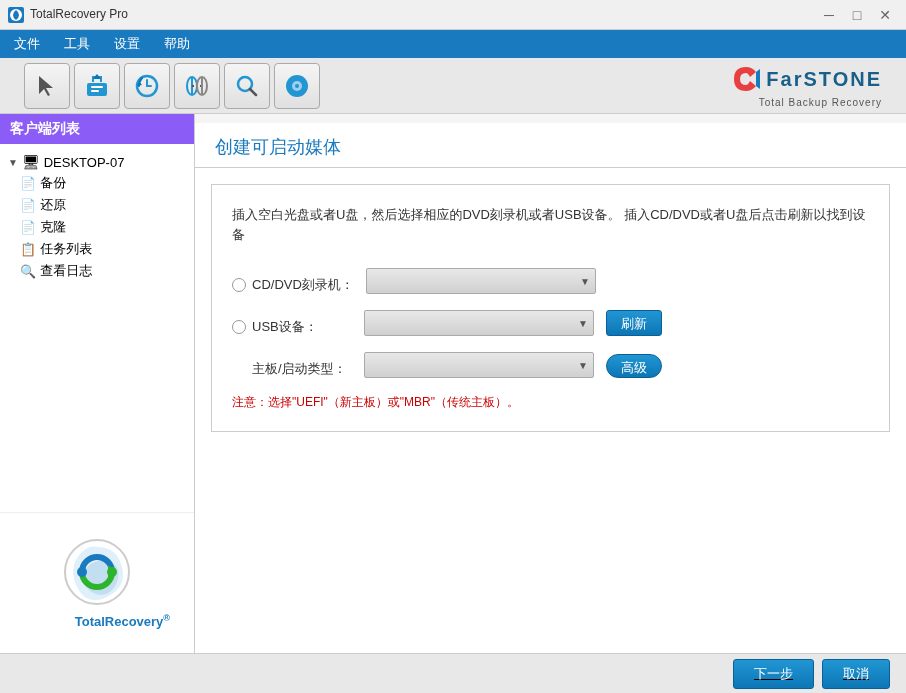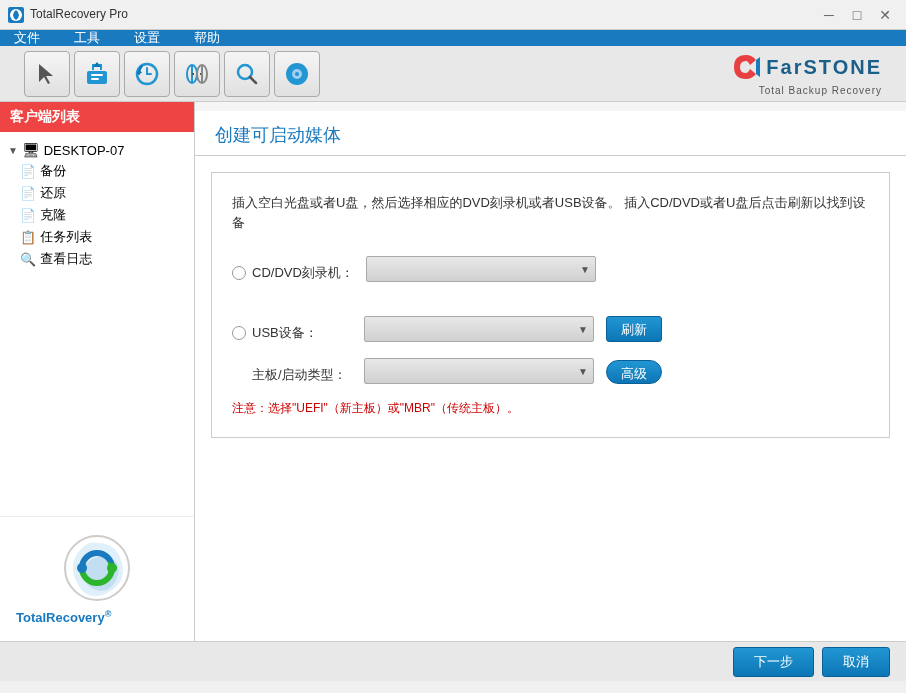--- a/index.html
+++ b/index.html
@@ -20,25 +20,25 @@
     .title-bar-title { font-size: 12px; color: #333; }
     .title-bar-controls { display: flex; gap: 2px; }
     .title-btn {
       width: 26px; height: 20px; border: none; background: transparent;
       cursor: pointer; font-size: 14px; color: #666; display: flex; align-items: center; justify-content: center;
     }
 
     
     .menu-bar {
       background: #1a7abf;
-      height: 16px;
+      height: 28px;
       display: flex;
       align-items: center;
       padding: 0 4px;
-      gap: 14px;
+      gap: 4px;
     }
     .menu-item {
       color: white;
       padding: 4px 10px;
       cursor: pointer;
       font-size: 13px;
       border-radius: 2px;
     }
 
     
@@ -77,21 +77,21 @@
 
     
     .sidebar {
       width: 195px;
       background: white;
       border-right: 1px solid #ccc;
       display: flex;
       flex-direction: column;
     }
     .sidebar-header {
-      background: #ef4444;
+      background: #8b5cf6;
       color: white;
       padding: 6px 10px;
       font-size: 14px;
       font-weight: bold;
     }
     .sidebar-tree {
       padding: 8px 4px;
       flex: 1;
     }
     .tree-item {
@@ -99,22 +99,22 @@
       align-items: center;
       padding: 2px 4px;
       cursor: pointer;
       border-radius: 2px;
       font-size: 13px;
     }
     .tree-item .tree-icon { margin-right: 4px; font-size: 14px; }
     .tree-indent { padding-left: 16px; }
 
     .sidebar-logo {
-      padding: 16px;
-      text-align: left;
+      padding: 24px;
+      text-align: right;
       border-top: 1px solid #eee;
     }
     .sidebar-logo-circle {
       width: 70px; height: 70px;
       margin: 0 auto 6px;
       position: relative;
     }
 
     
     .content-area {
@@ -200,21 +200,20 @@
     }
     .btn-refresh {
       background: linear-gradient(180deg, #2196d3 0%, #0d76b5 100%);
       color: white;
       border: 1px solid #0a5f99;
       border-radius: 3px;
       padding: 4px 14px;
       cursor: pointer;
       font-size: 13px;
       height: 26px;
-      margin-top: 18px;
     }
     .btn-advanced {
       background: linear-gradient(180deg, #2196d3 0%, #0d76b5 100%);
       color: white;
       border: 1px solid #0a5f99;
       border-radius: 12px;
       padding: 4px 14px;
       cursor: pointer;
       font-size: 13px;
       height: 24px;
@@ -228,20 +227,21 @@
     
     .bottom-bar {
       height: 40px;
       background: #e8e8e8;
       border-top: 1px solid #ccc;
       display: flex;
       align-items: center;
       justify-content: flex-end;
       padding: 0 16px;
       gap: 8px;
+      text-decoration: underline;
     }
     .btn-next {
       background: linear-gradient(180deg, #2196d3 0%, #0d76b5 100%);
       color: white;
       border: 1px solid #0a5f99;
       border-radius: 3px;
       padding: 5px 20px;
       cursor: pointer;
       font-size: 13px;
     }

